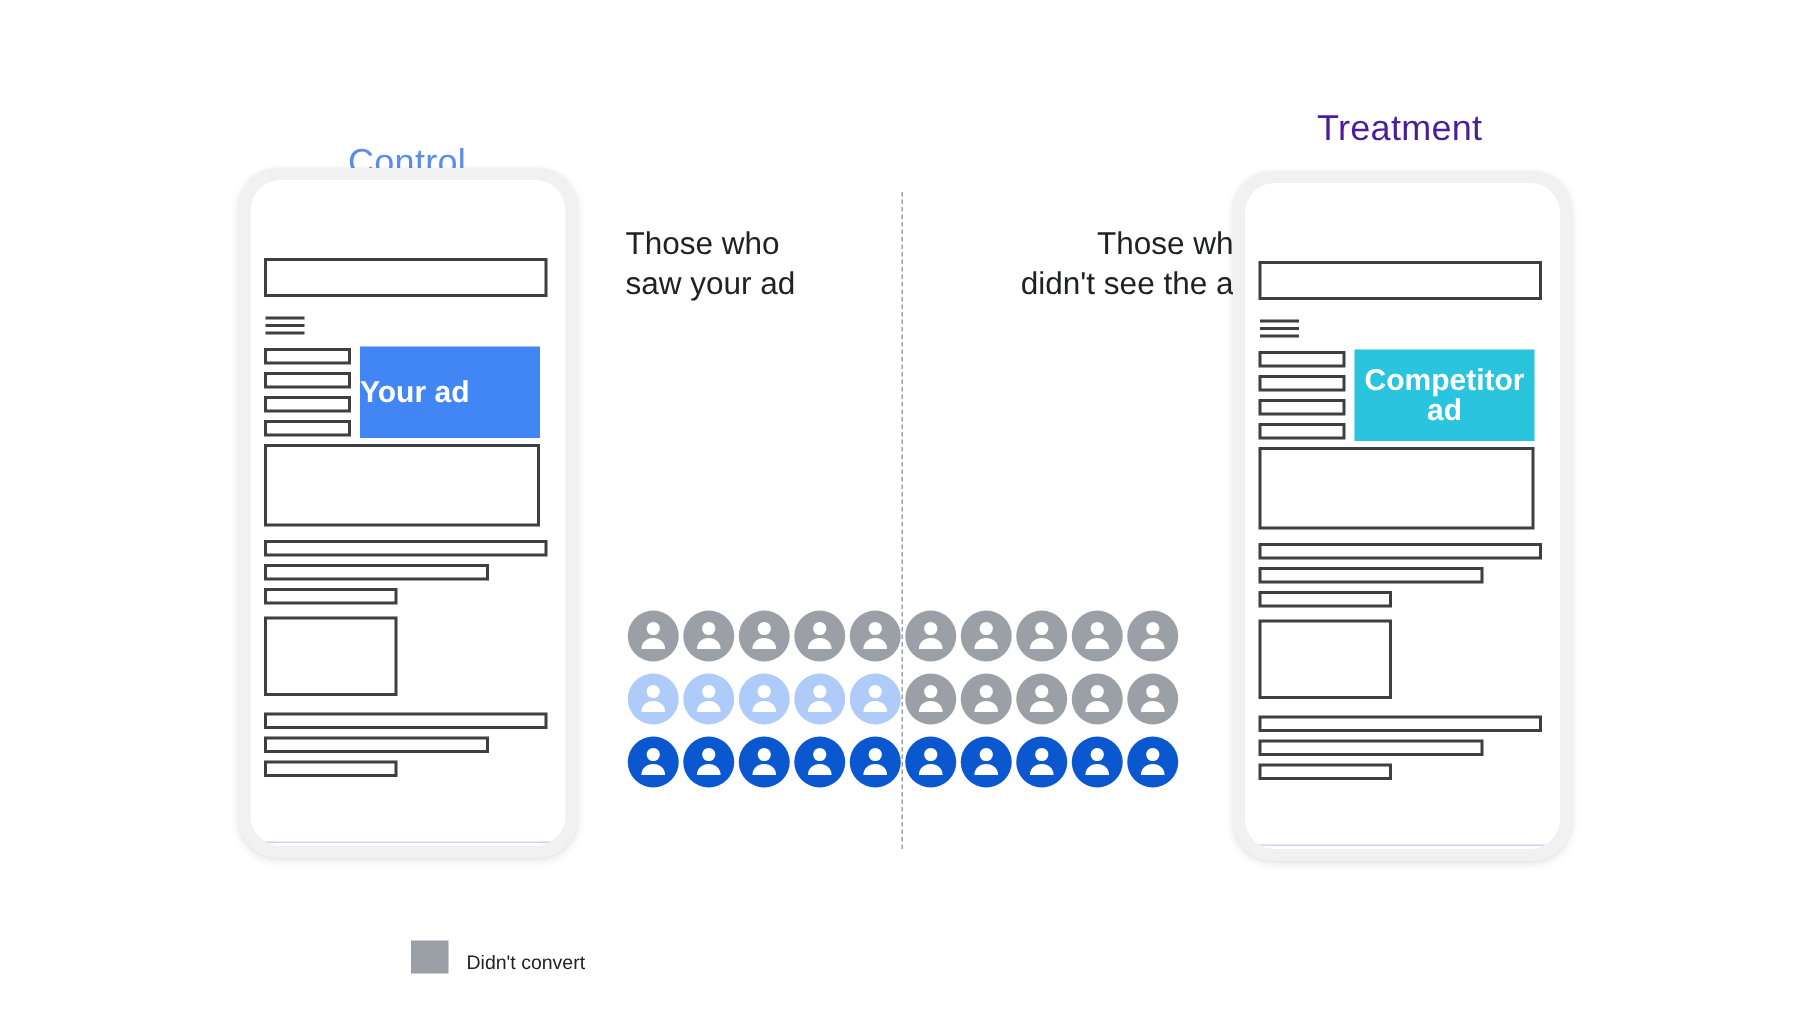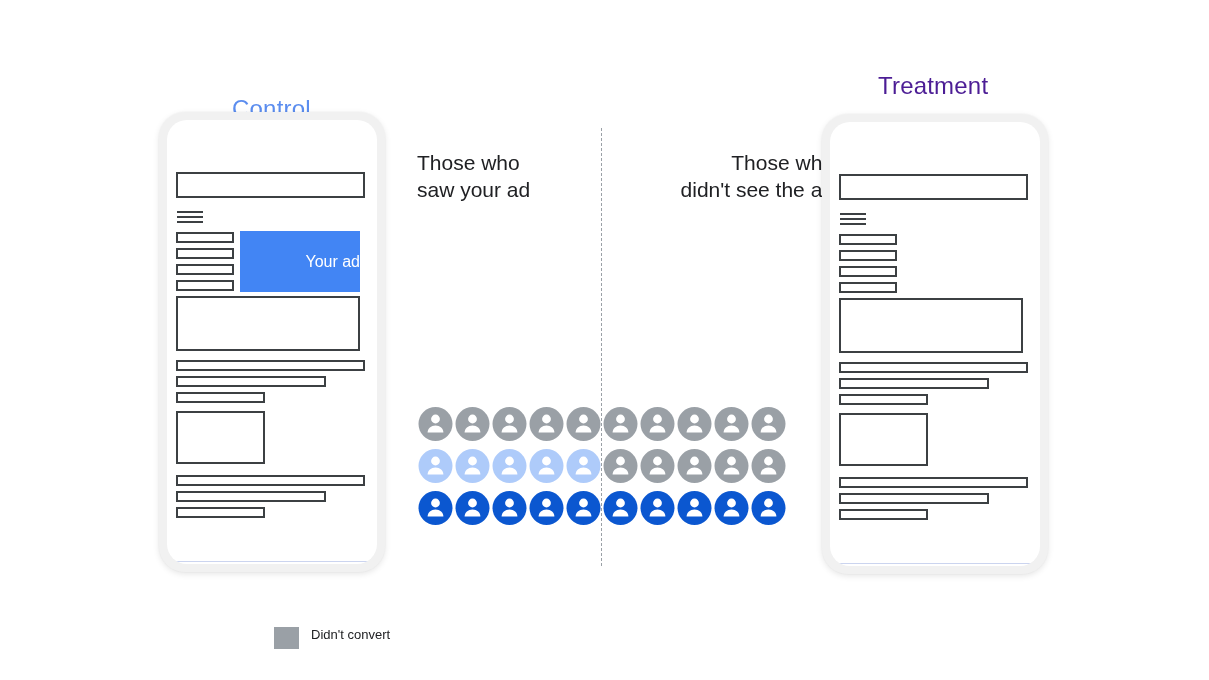--- a/index.html
+++ b/index.html
@@ -73,26 +73,27 @@
   .wf-hamburger i {
     display: block;
     height: 2px;
     background: #3c4043;
     margin-bottom: 3px;
   }
   .ad-box {
     position: absolute;
     display: flex;
     align-items: center;
-    justify-content: flex-end;
+    justify-content: flex-start;
     text-align: center;
     color: #ffffff;
-    font-size: 16px;
+    font-size: 20px;
     line-height: 20px;
     box-sizing: border-box;
+    font-weight: bold;
   }
   #your-ad       { background: #4285F4; }
   #competitor-ad { background: #2BC4DE; }
 
   
   .mid-label {
     position: absolute;
     font-size: 21px;
     line-height: 27px;
     color: #202124;
@@ -135,21 +136,21 @@
   
   #legend {
     position: absolute;
     left: 274px;
     top: 627px;
     display: flex;
     align-items: center;
   }
   .legend-item {
     display: flex;
-    align-items: flex-start;
+    align-items: flex-end;
   }
   .legend-swatch {
     width: 25px;
     height: 22px;
     flex: 0 0 25px;
     margin-right: 12px;
   }
   .legend-label {
     font-size: 13px;
     color: #202124;
@@ -437,20 +438,23 @@
         <i></i>
         <i></i>
         <i></i>
       </div>
 
     <div class="wf-box" style="left:9px; top:112px; width:58px; height:11px;"></div>
     <div class="wf-box" style="left:9px; top:128px; width:58px; height:11px;"></div>
     <div class="wf-box" style="left:9px; top:144px; width:58px; height:11px;"></div>
     <div class="wf-box" style="left:9px; top:160px; width:58px; height:11px;"></div>
 
+    <div class="ad-box" id="competitor-ad" style="left:73px; top:111px; width:120px; height:61px;">
+      <span>Competitor ad</span>
+    </div>
 
     <div class="wf-box" style="left:9px; top:176px; width:184px; height:55px;"></div>
 
     <div class="wf-box" style="left:9px; top:240px; width:189px; height:11px;"></div>
     <div class="wf-box" style="left:9px; top:256px; width:150px; height:11px;"></div>
     <div class="wf-box" style="left:9px; top:272px; width:89px; height:11px;"></div>
 
     <div class="wf-box" style="left:9px; top:291px; width:89px; height:53px;"></div>
 
     <div class="wf-box" style="left:9px; top:355px; width:189px; height:11px;"></div>

